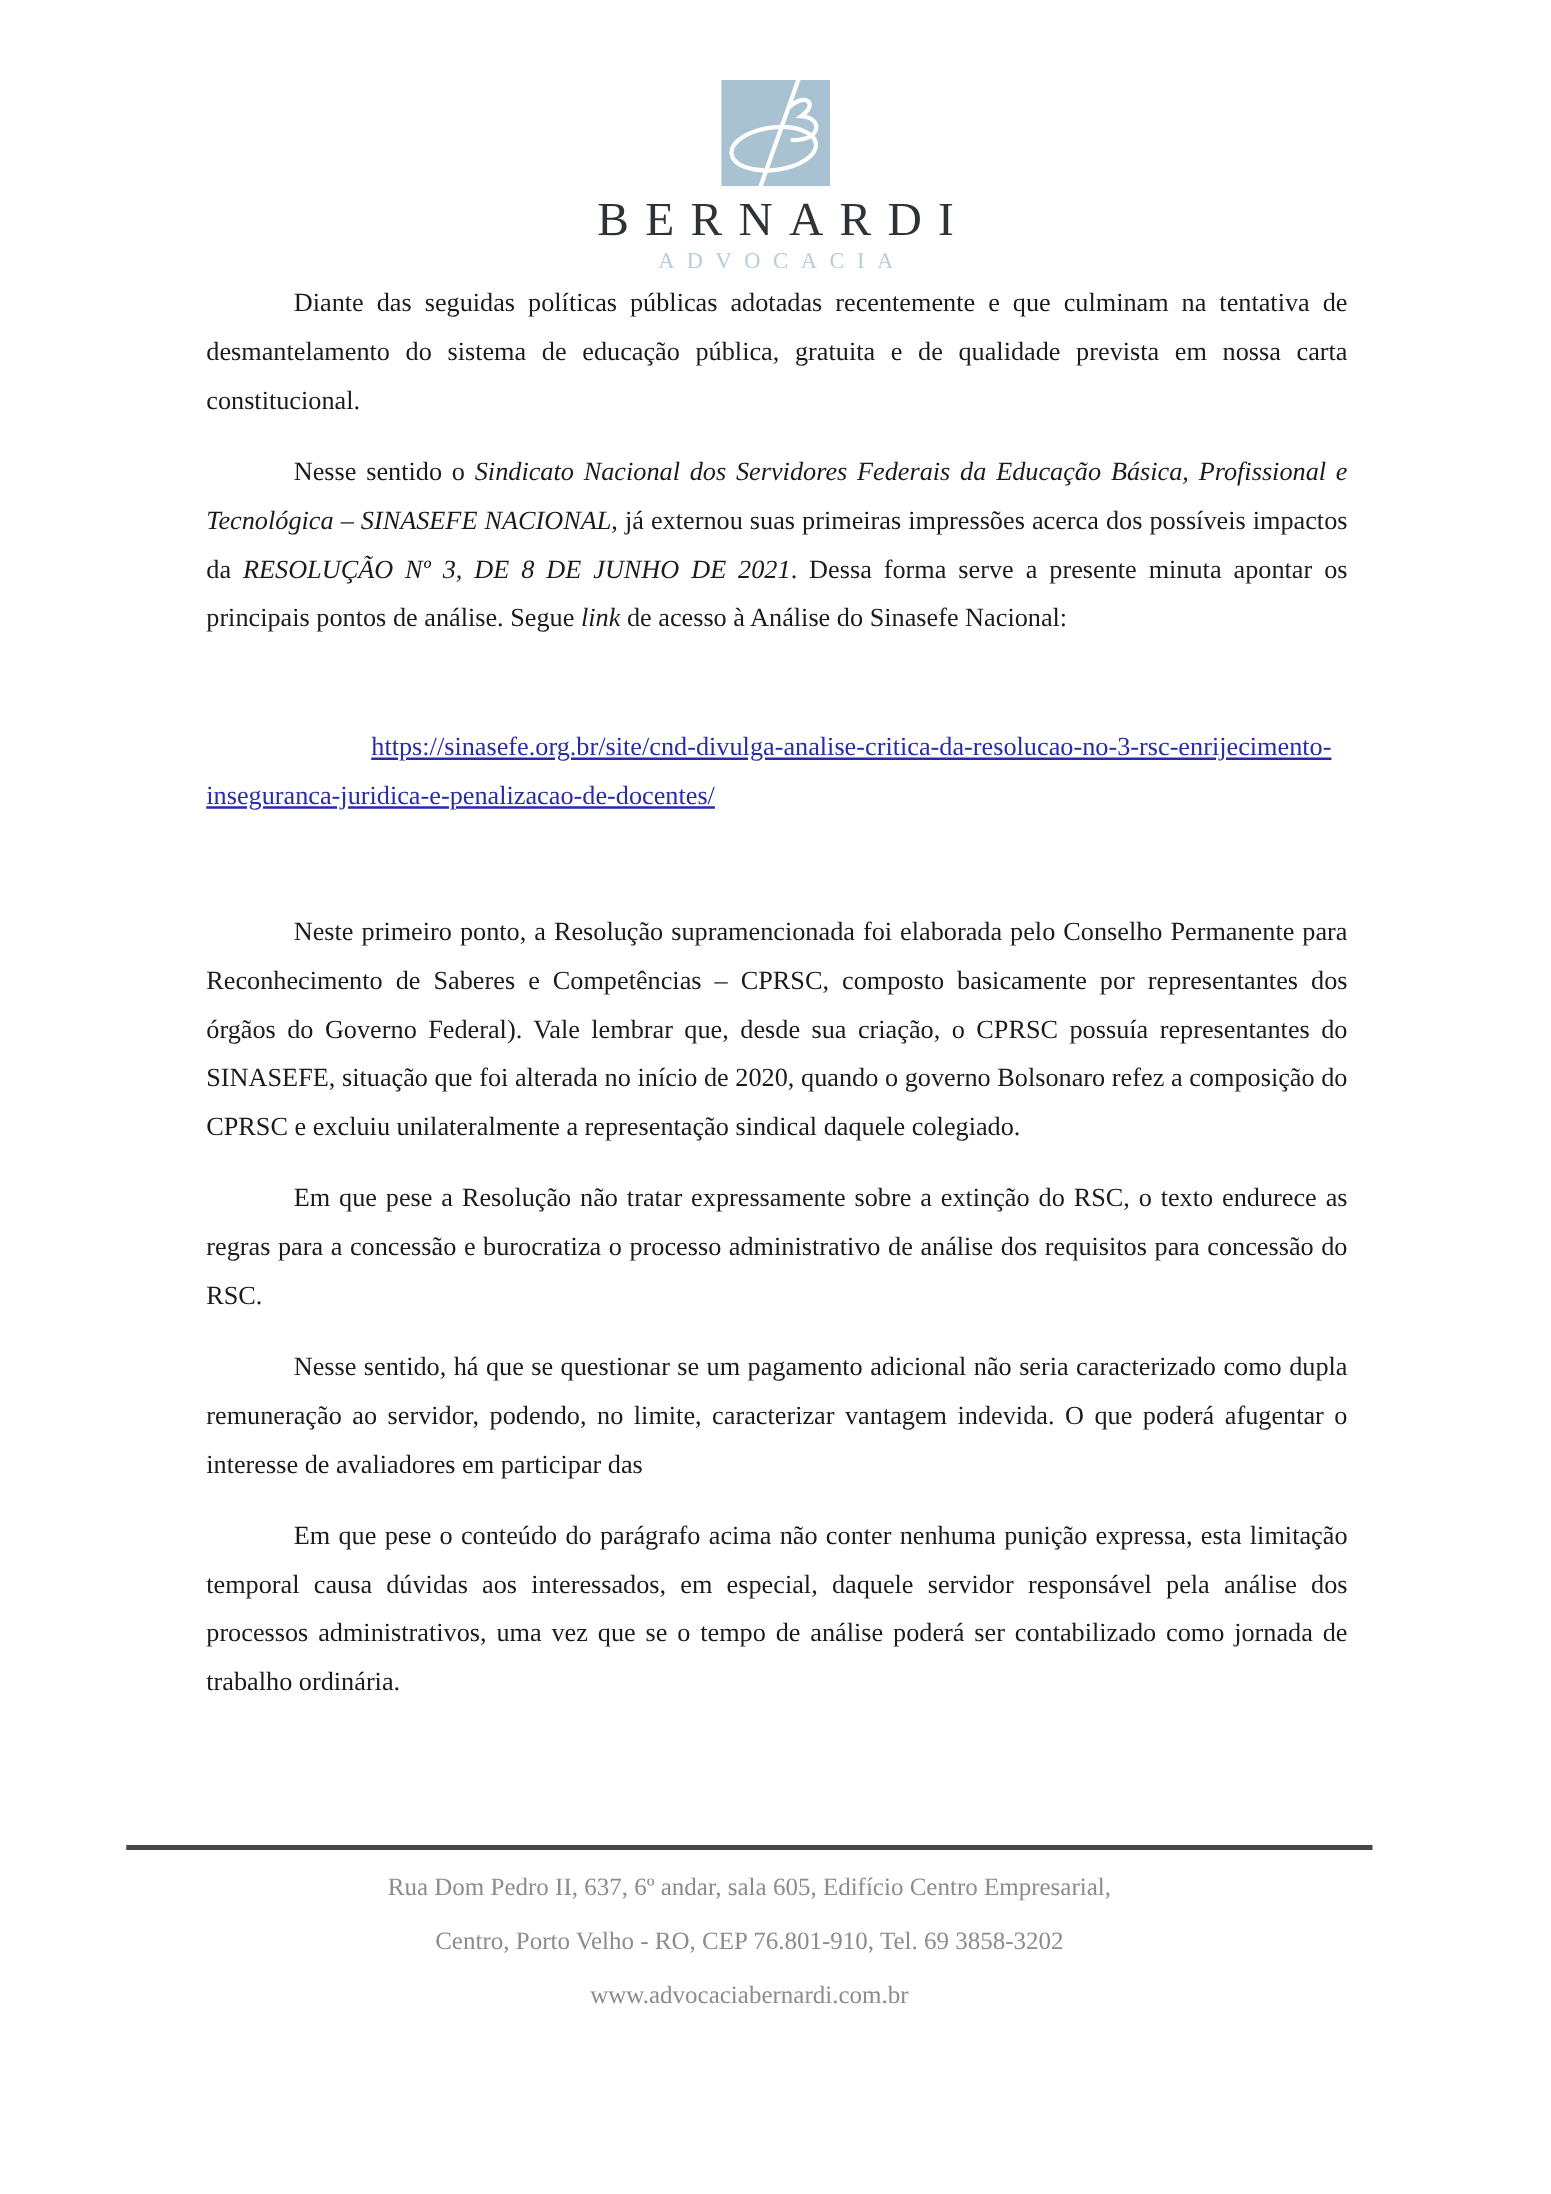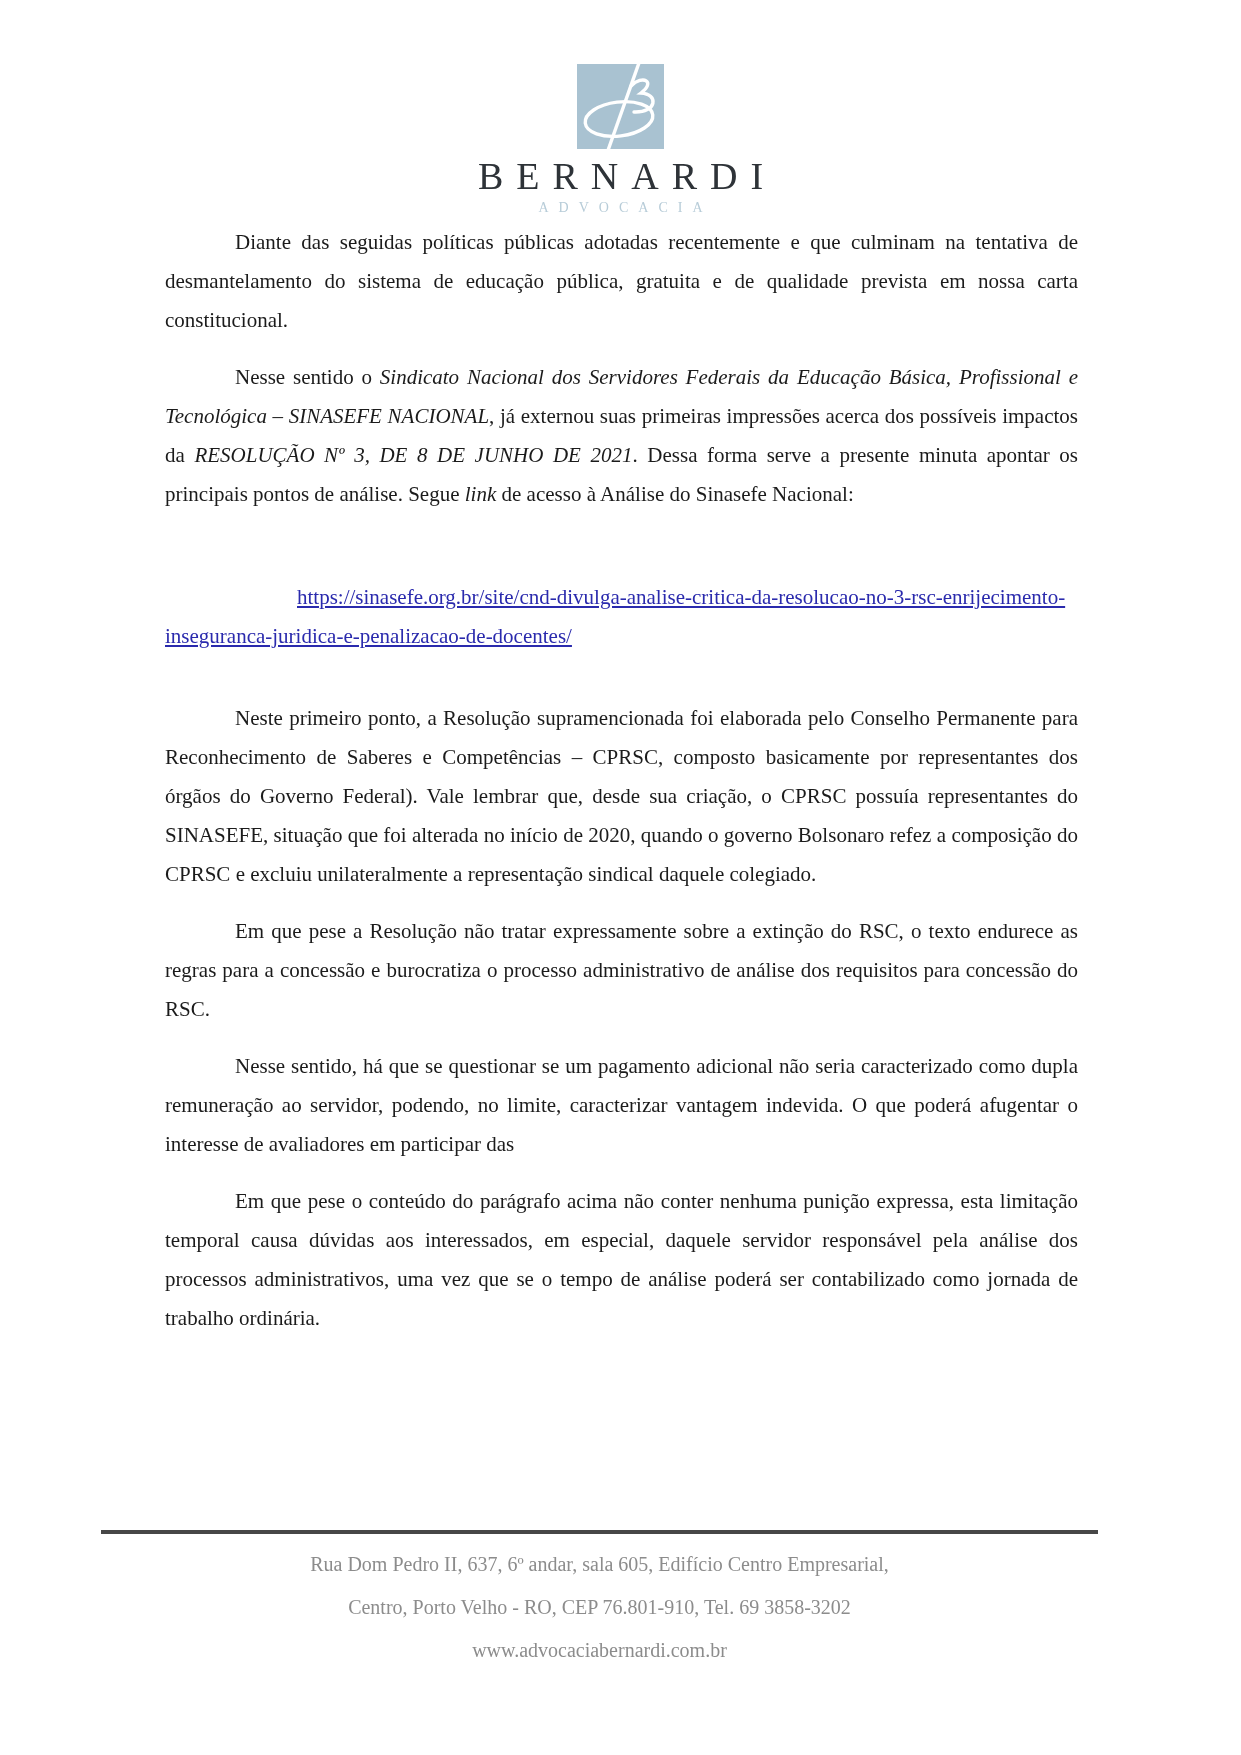--- a/index.html
+++ b/index.html
@@ -15,49 +15,49 @@
   
   .header{padding-top:64px;text-align:center;}
   .logo-square{display:block;margin:0 auto;width:87px;height:85px;}
   .brand-name{
     font-size:38px;line-height:42px;
     letter-spacing:13px;text-indent:13px;
     color:#2e3338;margin-top:6px;
     font-weight:400;
   }
   .brand-sub{
-    font-size:14px;line-height:18px;
+    font-size:18px;line-height:18px;
     letter-spacing:10px;text-indent:10px;
     color:#b7ccd8;margin-top:2px;
     font-weight:400;
   }
 
   
   .content{
     margin:0 163px 0 165px;
     padding-top:6px;
     text-align:justify;
     font-size:21px;line-height:39px;
     color:#1b1b1b;
   }
   .para{margin:0 0 18px;text-indent:70px;}
   .para .it{font-style:italic;}
   .para-link{
-    margin:64px 0 43px;
+    margin:64px 0 70px;
     text-indent:132px;
   }
   .doc-link{
     color:#2a2aad;
     text-decoration:underline;
     overflow-wrap:break-word;
   }
 
   
   .footer{
-    position:absolute;left:0;top:1530px;width:1199px;
+    position:absolute;left:0;top:1476px;width:1199px;
   }
   .footer-rule{
     border:none;height:0;
     border-top:4px solid #474747;
     margin:0 101px;
   }
   .footer-lines{
     margin-top:18px;
     text-align:center;
     color:#8c8c8c;

